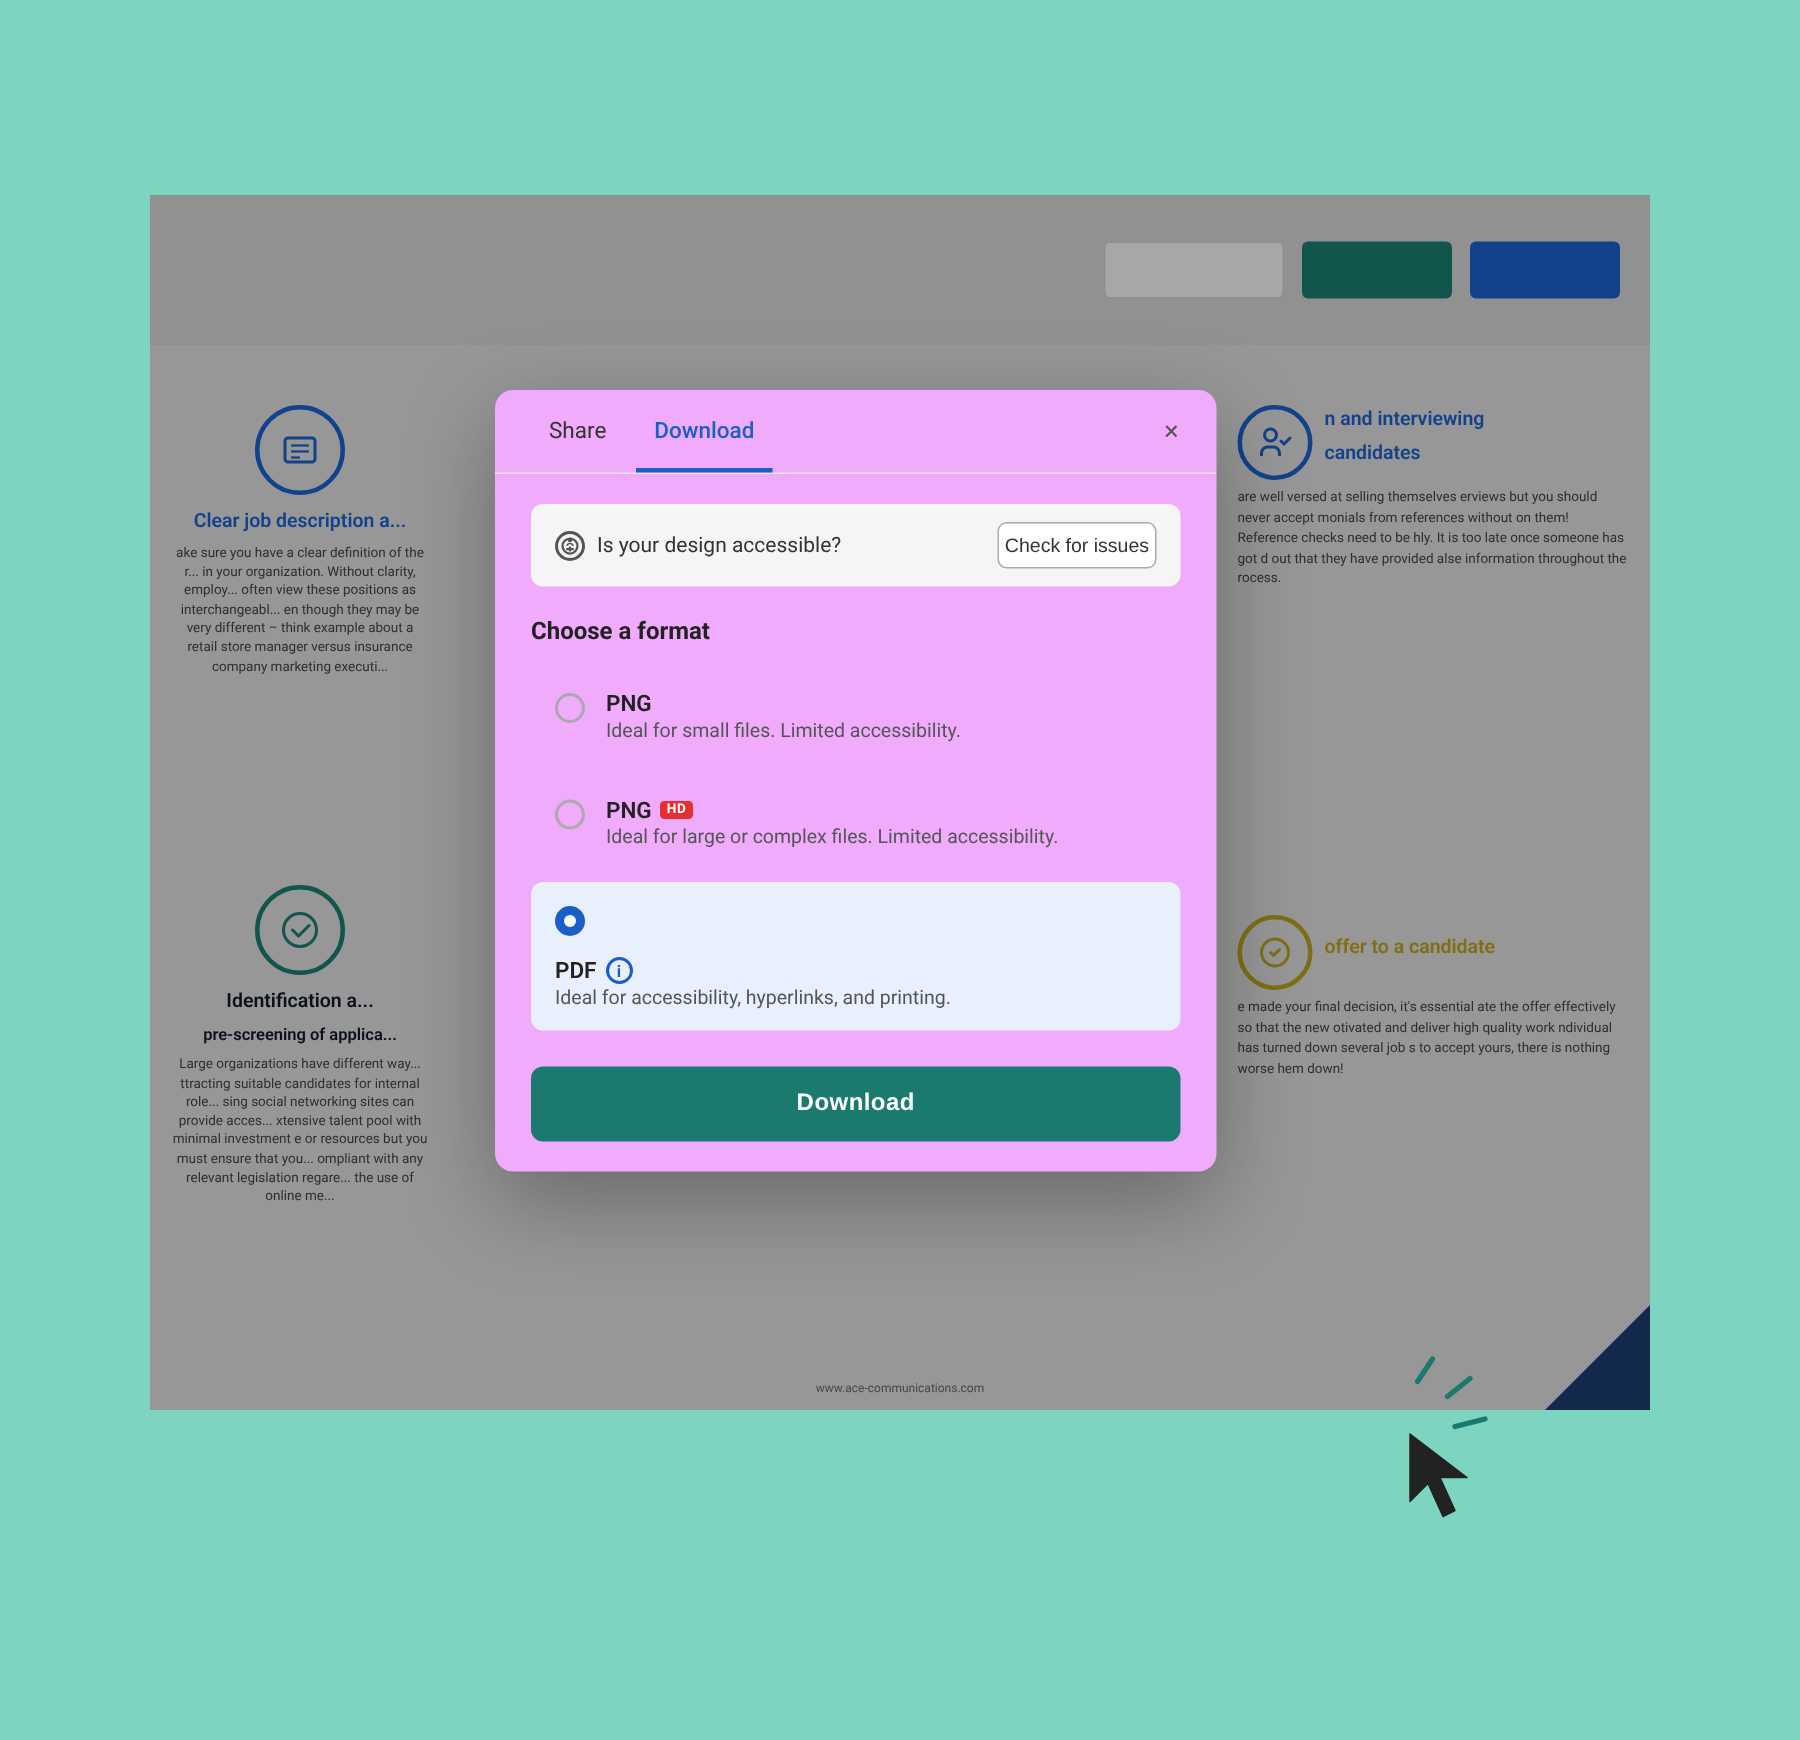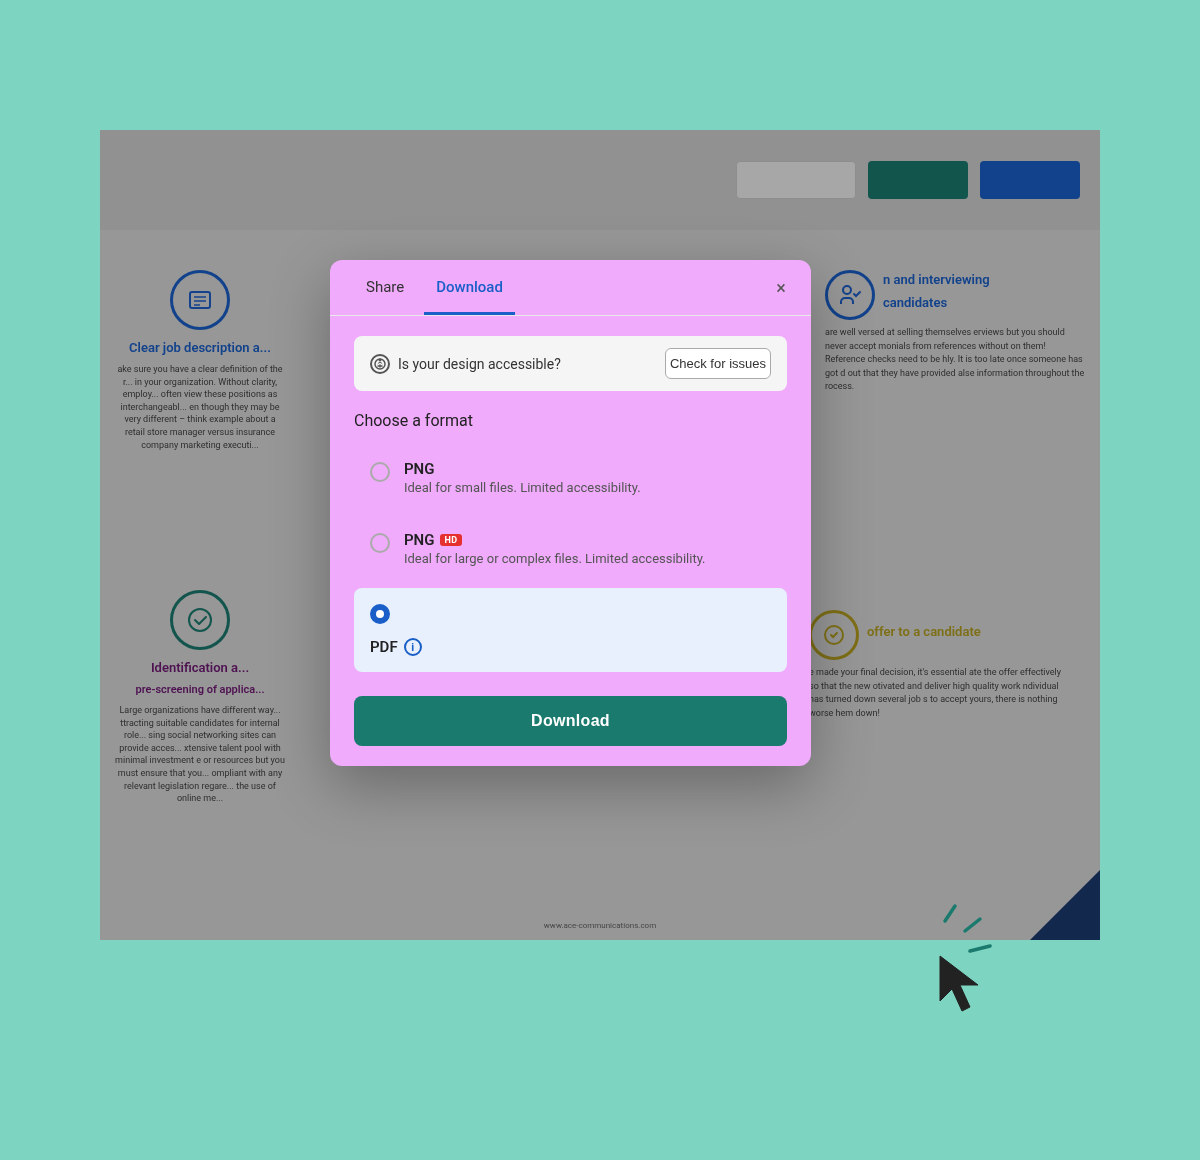--- a/index.html
+++ b/index.html
@@ -74,21 +74,21 @@
 
     .bg-heading {
       color: #1a5fc8;
       font-size: 13px;
       font-weight: 600;
       text-align: center;
       margin-bottom: 8px;
     }
 
     .bg-heading-green {
-      color: #701a75;
+      color: #0f172a;
     }
 
     .bg-heading-olive {
       color: #b5a020;
     }
 
     .bg-text {
       color: #444;
       font-size: 9px;
       line-height: 1.4;
@@ -239,21 +239,21 @@
       background: #fff;
       font-size: 13px;
       color: #333;
       cursor: pointer;
       white-space: nowrap;
     }
 
     
     .format-title {
       font-size: 16px;
-      font-weight: 400;
+      font-weight: 700;
       color: #222;
       margin-bottom: 16px;
     }
 
     .format-option {
       display: flex;
       align-items: flex-start;
       padding: 14px 16px;
       border-radius: 8px;
       margin-bottom: 8px;
@@ -403,21 +403,21 @@
         </svg>
       </div>
       <div>
         <div class="bg-right-heading">n and interviewing</div>
         <div class="bg-right-heading">candidates</div>
       </div>
     </div>
     <div class="bg-right-text">are well versed at selling themselves erviews but you should never accept monials from references without on them! Reference checks need to be hly. It is too late once someone has got d out that they have provided alse information throughout the rocess.</div>
   </div>
 
-  <div style="position:absolute;right:16px;top:360px;width:290px;padding:20px 15px;">
+  <div style="position:absolute;right:0;top:360px;width:290px;padding:20px 15px;">
     <div style="display:flex;align-items:center;gap:8px;margin-bottom:6px;">
       <div style="width:50px;height:50px;border-radius:50%;border:3px solid #b5a020;display:flex;align-items:center;justify-content:center;">
         <svg width="24" height="24" viewBox="0 0 24 24" fill="none">
           <path d="M9 12l2 2 4-4" stroke="#b5a020" stroke-width="2" stroke-linecap="round"></path>
           <path d="M21 12a9 9 0 11-18 0 9 9 0 0118 0z" stroke="#b5a020" stroke-width="2"></path>
         </svg>
       </div>
       <div class="bg-heading bg-heading-olive">offer to a candidate</div>
     </div>
     <div class="bg-right-text">e made your final decision, it's essential ate the offer effectively so that the new otivated and deliver high quality work ndividual has turned down several job s to accept yours, there is nothing worse hem down!</div>
@@ -481,20 +481,21 @@
     </div>
 
     
     <div class="format-option selected">
       <div class="radio-circle checked"></div>
       <div class="format-info">
         <div class="format-name">
           PDF
           <div class="info-icon">i</div>
         </div>
+        <div class="format-desc">Ideal for accessibility, hyperlinks, and printing.</div>
       </div>
     </div>
 
     
 
     
     <button class="download-btn">Download</button>
 
   </div>
 </div>

